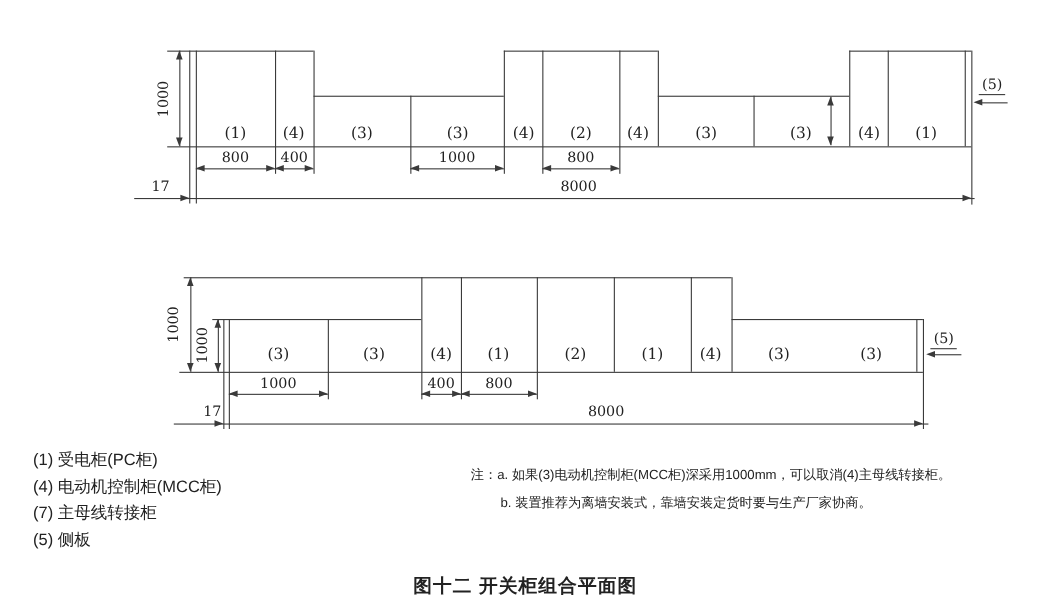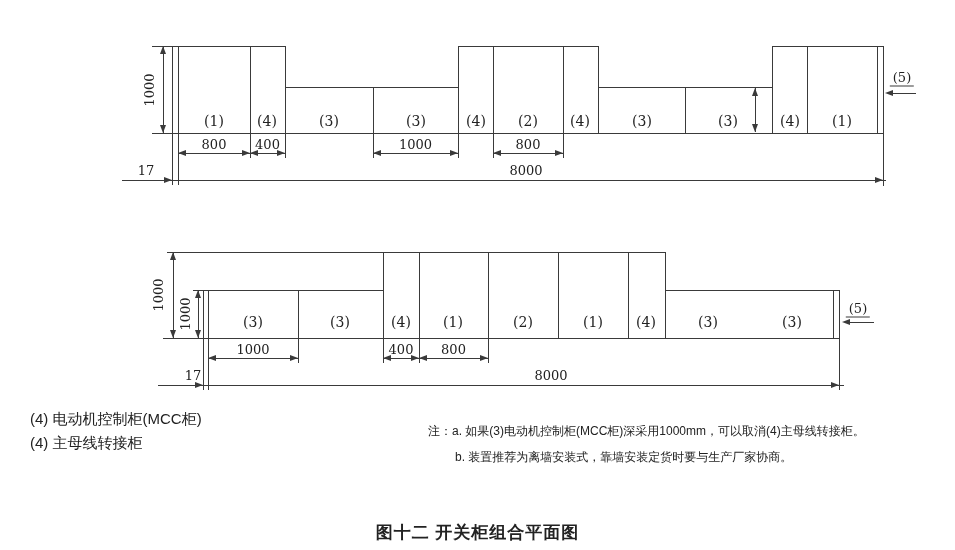--- a/index.html
+++ b/index.html
@@ -139,20 +139,22 @@
     <div class="txt dim-num" style="left: 193px; top: 375px;">17</div>
     <div class="txt dim-num" style="left: 551px; top: 375px;">8000</div>
     <div class="arr right" style="left: 195px; top: 382px;"></div>
     <div class="arr right" style="left: 831px; top: 382px;"></div>
     <div class="txt callout-txt" style="left: 858px; top: 309px;">(5)</div>
     <div class="line" style="left: 847px; top: 322px; width: 27px; height: 1px;"></div>
     <div class="arr left" style="left: 842px; top: 319px;"></div>
   </div>
 
 <div class="legend">
+  <div>(1) 受电柜(PC柜)</div>
   <div>(4) 电动机控制柜(MCC柜)</div>
-  <div>(4) 主母线转接柜</div>
+  <div>(7) 主母线转接柜</div>
+  <div>(5) 侧板</div>
 </div>
 
 <div class="note-line" style="left:428px;top:423px;">注：a. 如果(3)电动机控制柜(MCC柜)深采用1000mm，可以取消(4)主母线转接柜。</div>
 <div class="note-line" style="left:455px;top:449px;">b. 装置推荐为离墙安装式，靠墙安装定货时要与生产厂家协商。</div>
 
 <div class="fig-title">图十二 开关柜组合平面图</div>
 
 </body></html>

